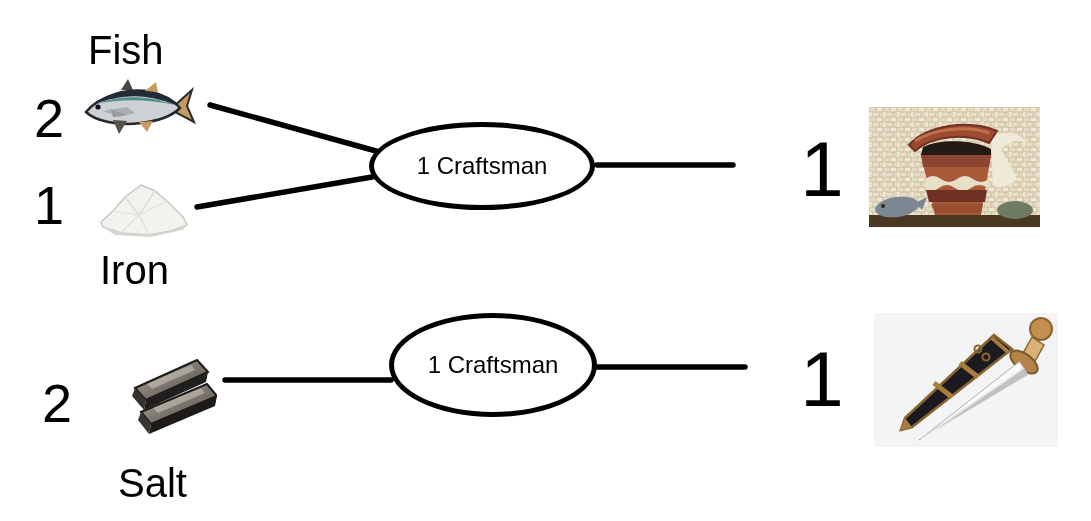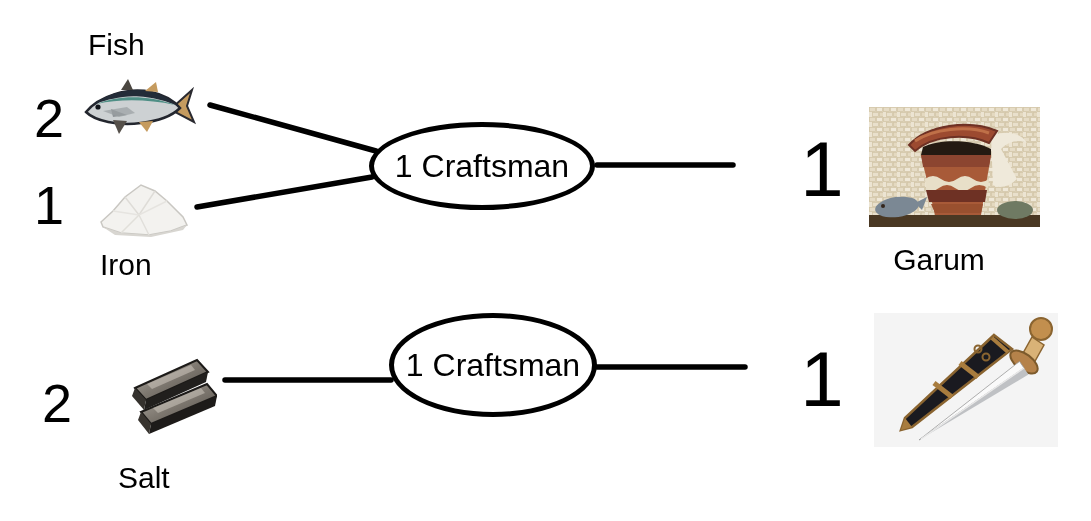--- a/index.html
+++ b/index.html
@@ -1,28 +1,28 @@
 <!DOCTYPE html>
 <html><head>
 <meta charset="utf-8">
 <style>
   html,body{margin:0;padding:0;background:#fff;}
   .canvas{
     position:relative;width:1091px;height:521px;background:#ffffff;
     font-family:"Liberation Sans", sans-serif;color:#000;overflow:hidden;
   }
   .abs{position:absolute;}
-  .label{font-size:30px;line-height:1;white-space:nowrap;}
+  .label{font-size:40px;line-height:1;white-space:nowrap;}
   .label.centered{text-align:center;}
   .qty{font-size:54px;line-height:1;white-space:nowrap;}
   .qty-big{font-size:78px;line-height:1;text-align:center;white-space:nowrap;}
   .node{
     position:absolute;box-sizing:border-box;border:5px solid #000;border-radius:50%;
     display:flex;align-items:center;justify-content:center;
-    font-size:32px;white-space:nowrap;background:#fff;
+    font-size:24px;white-space:nowrap;background:#fff;
   }
   svg{display:block;}
 </style>
 </head>
 <body>
 
 <div class="canvas">
 
   <svg class="abs" style="left:0;top:0" width="1091" height="521">
     <g stroke="#000000" stroke-width="5.5" stroke-linecap="round">
@@ -92,21 +92,20 @@
       <path d="M52,48 L122,48 L112,108 L66,108 Z" fill="#a85a38"></path>
       <path d="M52,48 L122,48 L120,60 L54,60 Z" fill="#8c4530"></path>
       <path d="M56,72 Q64,66 72,72 T88,72 T104,72 T120,72 L119,81 Q110,75 102,81 T86,81 T70,81 T57,81 Z" fill="#e8dfc8"></path>
       <path d="M57,83 L118,83 L116,95 L60,95 Z" fill="#6e3124"></path>
       <path d="M62,97 L114,97 L112,106 L66,106 Z" fill="#99502f"></path>
       <path d="M54,40 C70,32 104,32 122,42 L122,48 L52,48 Z" fill="#241a12"></path>
       <path d="M40,38 C58,18 100,12 128,24 L120,36 C98,26 64,28 46,44 Z" fill="#9c4a30" stroke="#6e3124" stroke-width="2"></path>
       <path d="M46,34 C64,22 98,18 120,26" stroke="#bf7048" stroke-width="3" fill="none"></path>
     </svg>
   </div>
-  <div class="abs label centered" style="left:869px;top:245px;width:140px">Garum</div>
 
   <div class="abs qty" style="left:42px;top:376px">2</div>
   <div class="abs" style="left:107px;top:350px">
     <svg width="110" height="90" viewBox="0 0 110 90">
       <defs>
         <linearGradient id="ing" x1="0" y1="0" x2="1" y2="1">
           <stop offset="0" stop-color="#b8b3ab"></stop>
           <stop offset="0.5" stop-color="#7d776f"></stop>
           <stop offset="1" stop-color="#4e4a44"></stop>
         </linearGradient>

